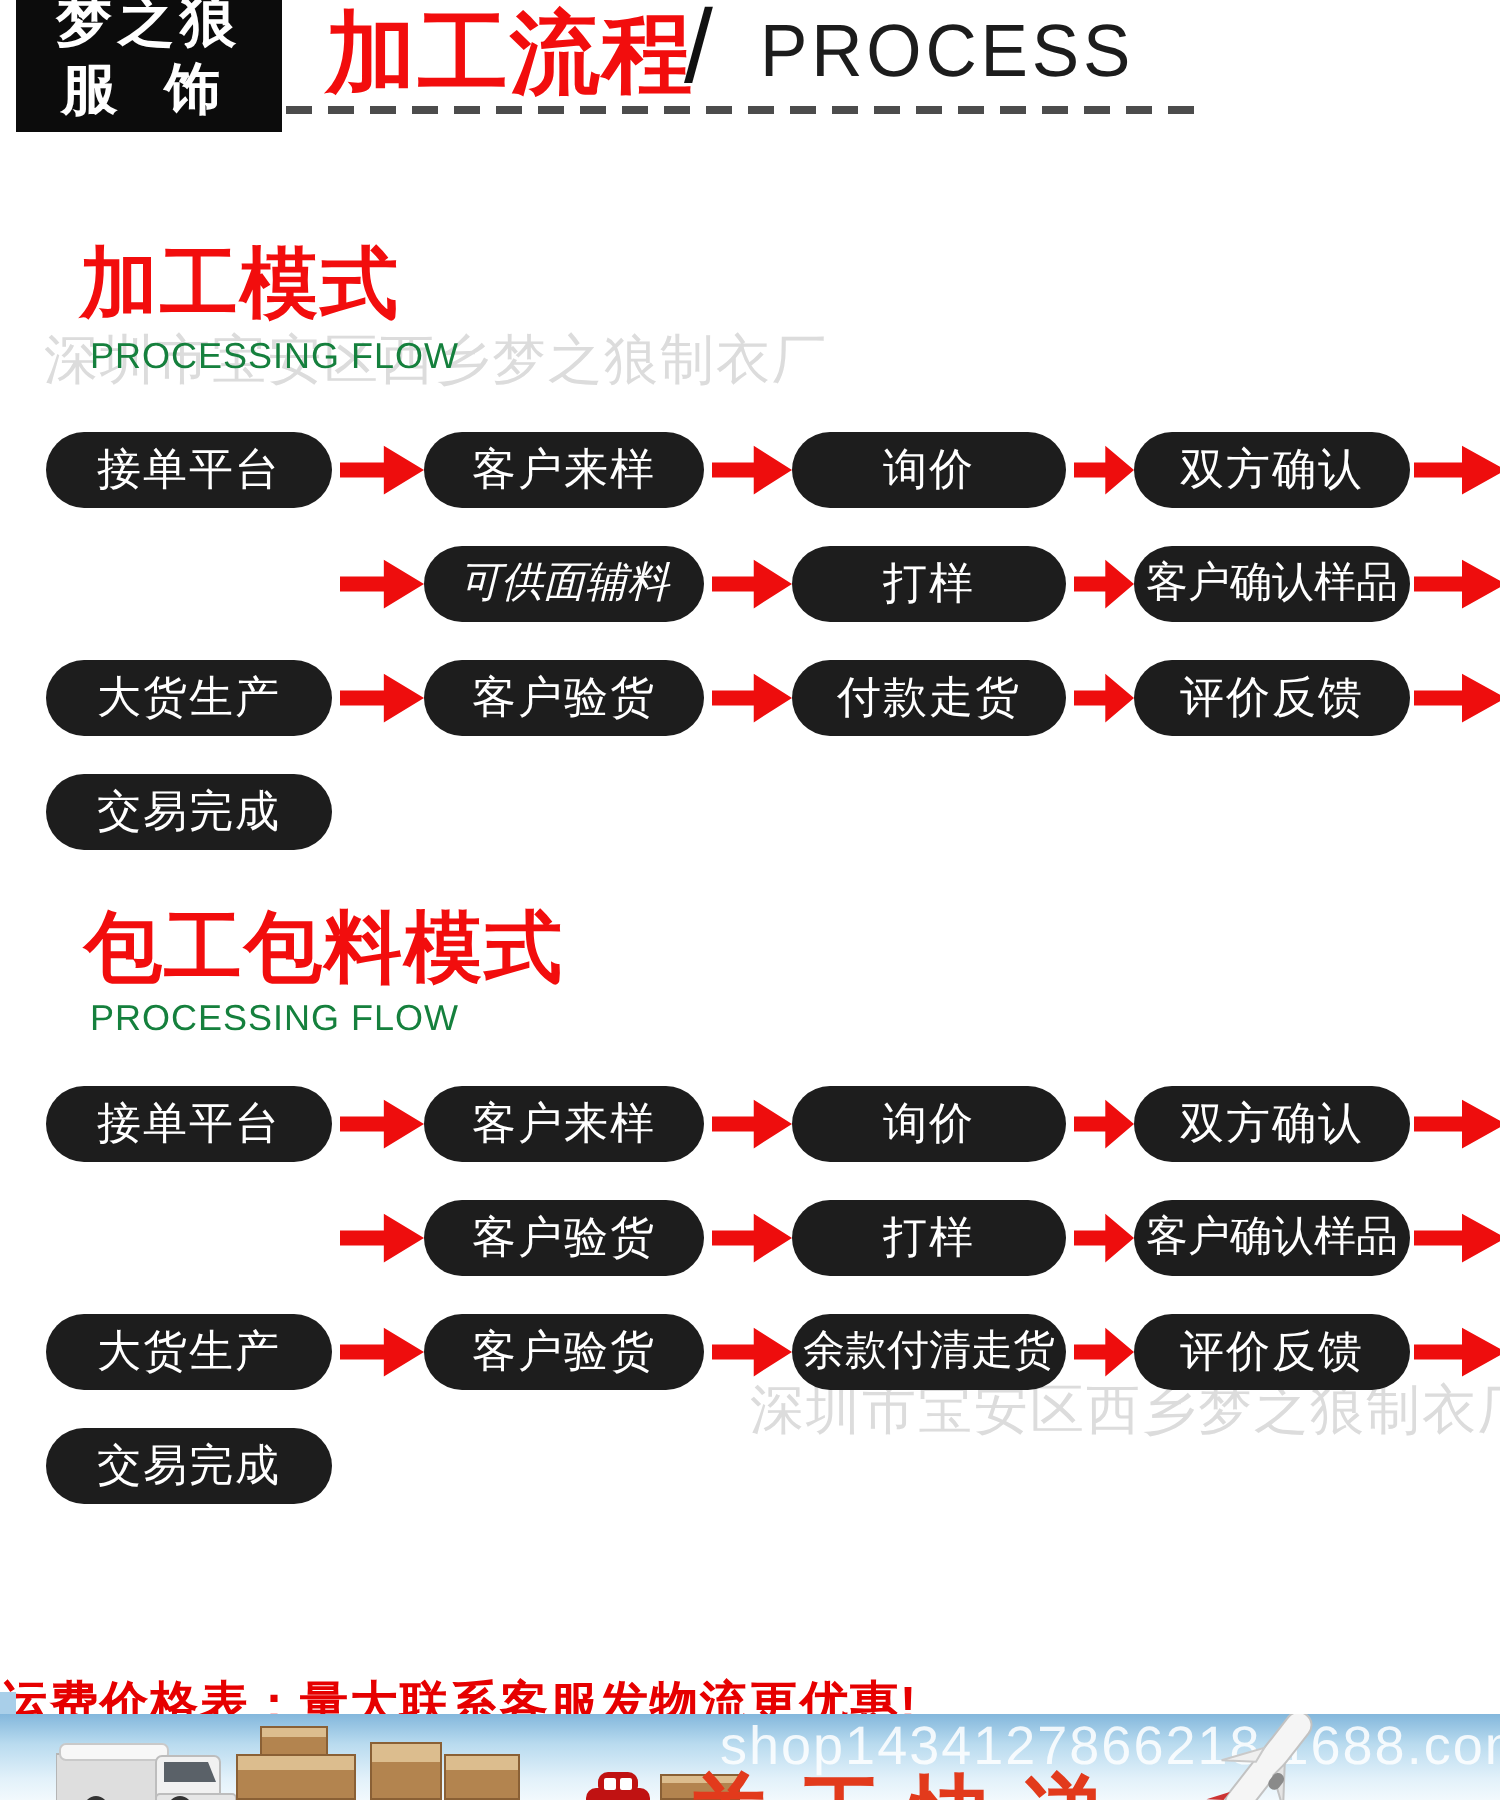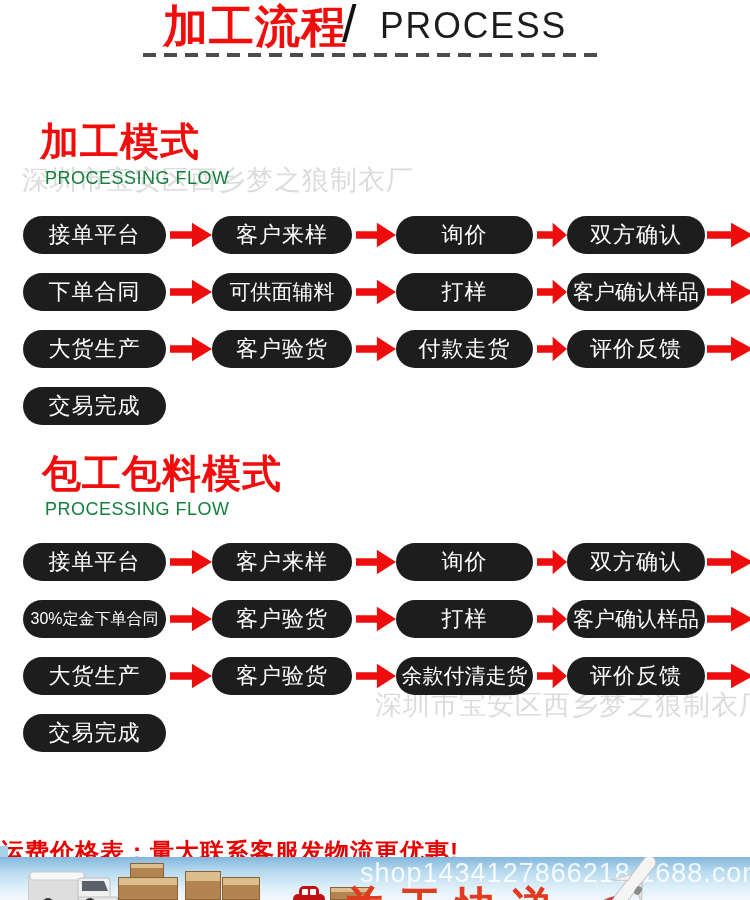--- a/index.html
+++ b/index.html
@@ -58,20 +58,24 @@
     background:linear-gradient(180deg,#dcbd8e 0 34%,#b3844f 34%)}
   .truck{position:absolute;left:28px;top:13px}
   .car{position:absolute;left:292px;top:28px}
   .plane{position:absolute;left:590px;top:-2px}
 </style>
 </head>
 <body>
 
 <div class="page">
 
+  <div class="logo">
+    <div class="l1">梦之狼</div>
+    <div class="l2">服 饰</div>
+  </div>
   <div class="title-cn">加工流程</div>
   <div class="title-sep">/</div>
   <div class="title-en">PROCESS</div>
   <div class="dash-line"></div>
 
   <div class="wm" style="left:22px;top:162px">深圳市宝安区西乡梦之狼制衣厂</div>
   <div class="sec-title" style="left:40px;top:115px">加工模式</div>
   <div class="sec-sub" style="left:45px;top:168px">PROCESSING FLOW</div>
 
   <div class="sec-title" style="left:42px;top:447px">包工包料模式</div>
@@ -91,25 +95,24 @@
         <div class="pill" style="left: 396px; width: 137px;">询价</div>
         <svg class="arrow" viewBox="0 0 46 32" preserveAspectRatio="none" style="left: 537px; width: 30px;">
           <path d="M0 12 H24 V3 L46 16 L24 29 V20 H0 Z" fill="var(--arrow)"></path>
         </svg>
         <div class="pill" style="left: 567px; width: 138px;">双方确认</div>
         <svg class="arrow" viewBox="0 0 46 32" preserveAspectRatio="none" style="left: 707px; width: 46px;">
           <path d="M0 12 H24 V3 L46 16 L24 29 V20 H0 Z" fill="var(--arrow)"></path>
         </svg>
       </div>
       <div class="flow-row" style="top: 273px;">
-        <div class="pill" style="left: 23px; width: 143px;">下单合同</div>
-        <svg class="arrow" viewBox="0 0 46 32" preserveAspectRatio="none" style="left: 170px; width: 42px;">
-          <path d="M0 12 H24 V3 L46 16 L24 29 V20 H0 Z" fill="var(--arrow)"></path>
-        </svg>
-        <div class="pill sm" style="left: 212px; width: 140px;">可供面辅料</div>
+        <svg class="arrow" viewBox="0 0 46 32" preserveAspectRatio="none" style="left: 170px; width: 42px;">
+          <path d="M0 12 H24 V3 L46 16 L24 29 V20 H0 Z" fill="var(--arrow)"></path>
+        </svg>
+        <div class="pill sm" style="left: 212px; width: 140px; font-style: italic;">可供面辅料</div>
         <svg class="arrow" viewBox="0 0 46 32" preserveAspectRatio="none" style="left: 356px; width: 40px;">
           <path d="M0 12 H24 V3 L46 16 L24 29 V20 H0 Z" fill="var(--arrow)"></path>
         </svg>
         <div class="pill" style="left: 396px; width: 137px;">打样</div>
         <svg class="arrow" viewBox="0 0 46 32" preserveAspectRatio="none" style="left: 537px; width: 30px;">
           <path d="M0 12 H24 V3 L46 16 L24 29 V20 H0 Z" fill="var(--arrow)"></path>
         </svg>
         <div class="pill sm" style="left: 567px; width: 138px;">客户确认样品</div>
         <svg class="arrow" viewBox="0 0 46 32" preserveAspectRatio="none" style="left: 707px; width: 46px;">
           <path d="M0 12 H24 V3 L46 16 L24 29 V20 H0 Z" fill="var(--arrow)"></path>
@@ -150,21 +153,20 @@
         <div class="pill" style="left: 396px; width: 137px;">询价</div>
         <svg class="arrow" viewBox="0 0 46 32" preserveAspectRatio="none" style="left: 537px; width: 30px;">
           <path d="M0 12 H24 V3 L46 16 L24 29 V20 H0 Z" fill="var(--arrow)"></path>
         </svg>
         <div class="pill" style="left: 567px; width: 138px;">双方确认</div>
         <svg class="arrow" viewBox="0 0 46 32" preserveAspectRatio="none" style="left: 707px; width: 46px;">
           <path d="M0 12 H24 V3 L46 16 L24 29 V20 H0 Z" fill="var(--arrow)"></path>
         </svg>
       </div>
       <div class="flow-row" style="top: 600px;">
-        <div class="pill xs" style="left: 23px; width: 143px;">30%定金下单合同</div>
         <svg class="arrow" viewBox="0 0 46 32" preserveAspectRatio="none" style="left: 170px; width: 42px;">
           <path d="M0 12 H24 V3 L46 16 L24 29 V20 H0 Z" fill="var(--arrow)"></path>
         </svg>
         <div class="pill" style="left: 212px; width: 140px;">客户验货</div>
         <svg class="arrow" viewBox="0 0 46 32" preserveAspectRatio="none" style="left: 356px; width: 40px;">
           <path d="M0 12 H24 V3 L46 16 L24 29 V20 H0 Z" fill="var(--arrow)"></path>
         </svg>
         <div class="pill" style="left: 396px; width: 137px;">打样</div>
         <svg class="arrow" viewBox="0 0 46 32" preserveAspectRatio="none" style="left: 537px; width: 30px;">
           <path d="M0 12 H24 V3 L46 16 L24 29 V20 H0 Z" fill="var(--arrow)"></path>

